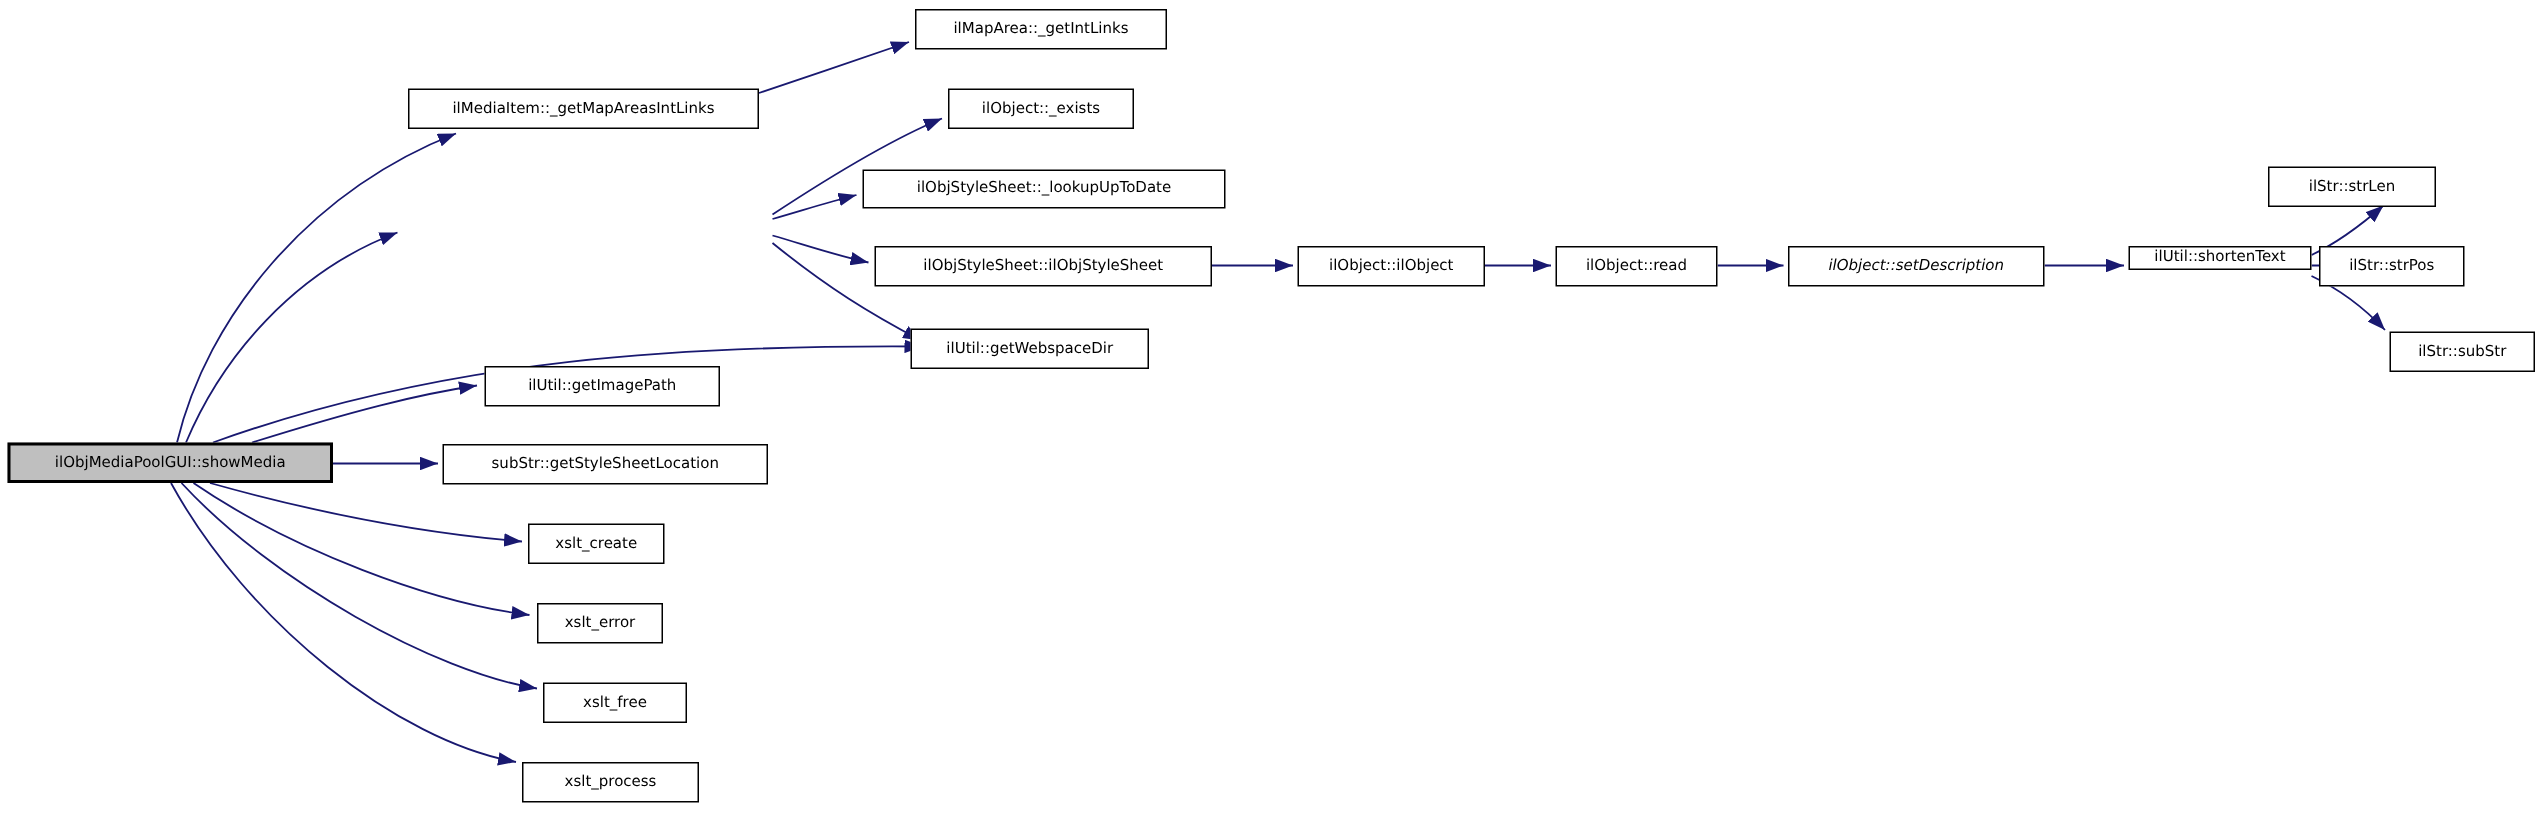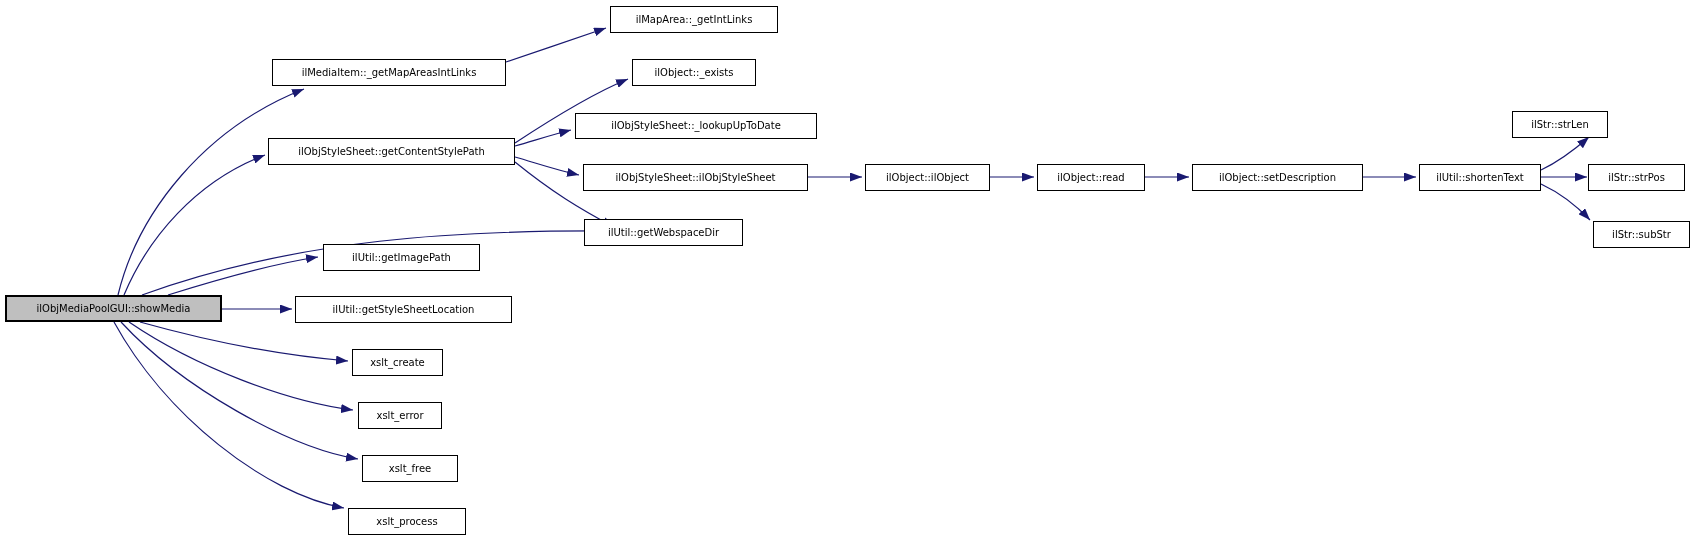--- a/index.html
+++ b/index.html
@@ -77,47 +77,46 @@
     <path class="edge" marker-end="url(#arrow)" d="M 1541,177 L 1587,177"></path>
     <path class="edge" marker-end="url(#arrow)" d="M 1541,184 C 1558,192 1574,203 1590,220"></path>
   </svg>
 
   <div class="node node--root" style="left:5px;top:295px;width:217px;height:27px;">ilObjMediaPoolGUI::showMedia</div>
 
   <div class="node" style="left:272px;top:59px;width:234px;height:27px;">ilMediaItem::_getMapAreasIntLinks</div>
 
   <div class="node" style="left:610px;top:6px;width:168px;height:27px;">ilMapArea::_getIntLinks</div>
 
-  <div class="node" style="left:268px;top:138px;width:247px;height:27px;">ilObjStyleSheet::getContentStylePath</div>
 
   <div class="node" style="left:632px;top:59px;width:124px;height:27px;">ilObject::_exists</div>
 
   <div class="node" style="left:575px;top:113px;width:242px;height:26px;text-align:center;">ilObjStyleSheet::_lookupUpToDate</div>
 
   <div class="node" style="left:583px;top:164px;width:225px;height:27px;">ilObjStyleSheet::ilObjStyleSheet</div>
 
-  <div class="node" style="left:584px;top:219px;width:159px;height:27px;">ilUtil::getWebspaceDir</div>
+  <div class="node" style="left:607px;top:219px;width:159px;height:27px;">ilUtil::getWebspaceDir</div>
 
   <div class="node" style="left:865px;top:164px;width:125px;height:27px;">ilObject::ilObject</div>
 
   <div class="node" style="left:1037px;top:164px;width:108px;height:27px;">ilObject::read</div>
 
-  <div class="node" style="left:1192px;top:164px;width:171px;height:27px;">ilObject::setDescription</div>
+  <div class="node" style="left:1192px;top:164px;width:171px;height:27px;font-style:italic;">ilObject::setDescription</div>
 
-  <div class="node" style="left:1419px;top:164px;width:122px;height:27px;">ilUtil::shortenText</div>
+  <div class="node" style="left:1419px;top:164px;width:122px;height:16px;">ilUtil::shortenText</div>
 
-  <div class="node" style="left:1512px;top:111px;width:96px;height:27px;">ilStr::strLen</div>
+  <div class="node" style="left:1512px;top:111px;width:112px;height:27px;">ilStr::strLen</div>
 
-  <div class="node" style="left:1588px;top:164px;width:97px;height:27px;">ilStr::strPos</div>
+  <div class="node" style="left:1546px;top:164px;width:97px;height:27px;">ilStr::strPos</div>
 
   <div class="node" style="left:1593px;top:221px;width:97px;height:27px;">ilStr::subStr</div>
 
   <div class="node" style="left:323px;top:244px;width:157px;height:27px;">ilUtil::getImagePath</div>
 
-  <div class="node" style="left:295px;top:296px;width:217px;height:27px;">ilUtil::getStyleSheetLocation</div>
+  <div class="node" style="left:295px;top:296px;width:217px;height:27px;">subStr::getStyleSheetLocation</div>
 
   <div class="node" style="left:352px;top:349px;width:91px;height:27px;">xslt_create</div>
 
   <div class="node" style="left:358px;top:402px;width:84px;height:27px;">xslt_error</div>
 
   <div class="node" style="left:362px;top:455px;width:96px;height:27px;">xslt_free</div>
 
   <div class="node" style="left:348px;top:508px;width:118px;height:27px;">xslt_process</div>
 
 </div>

